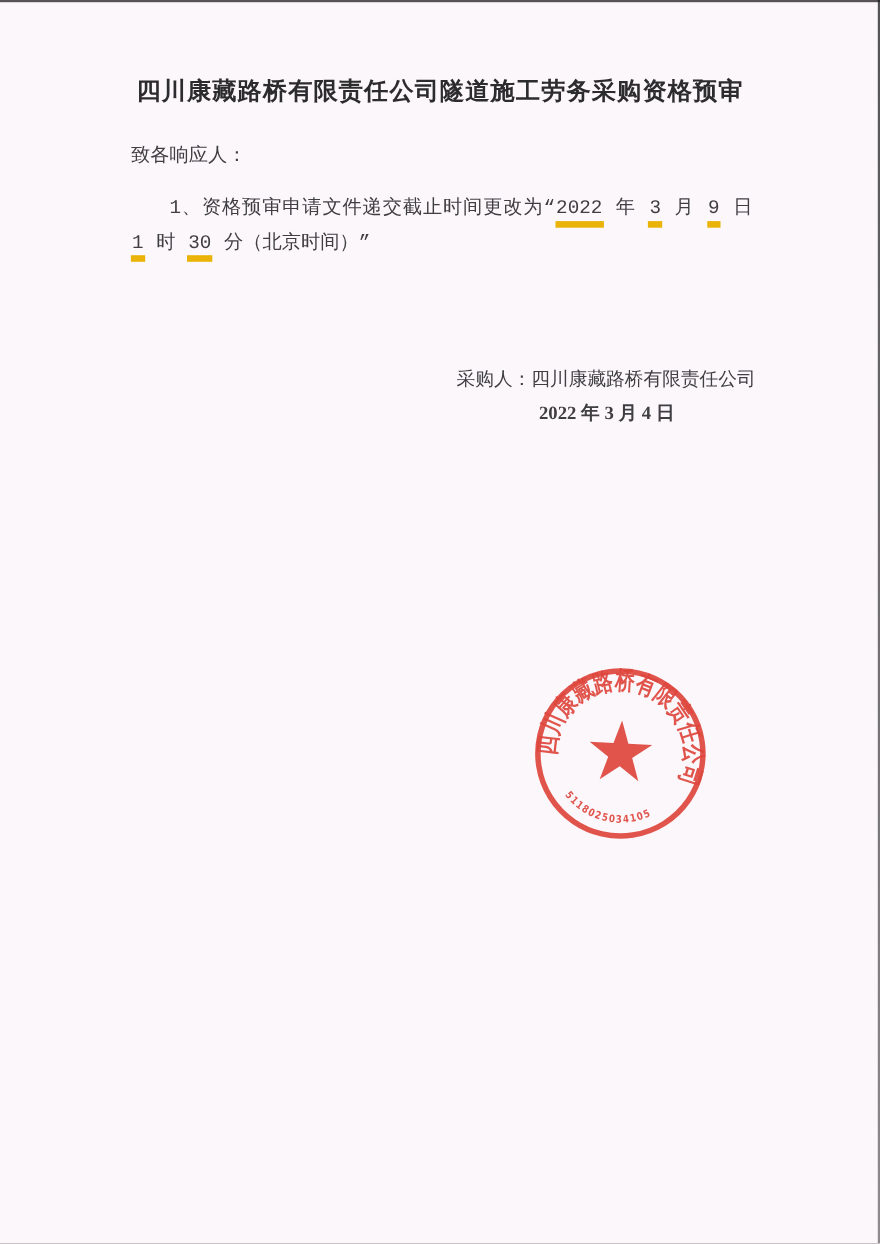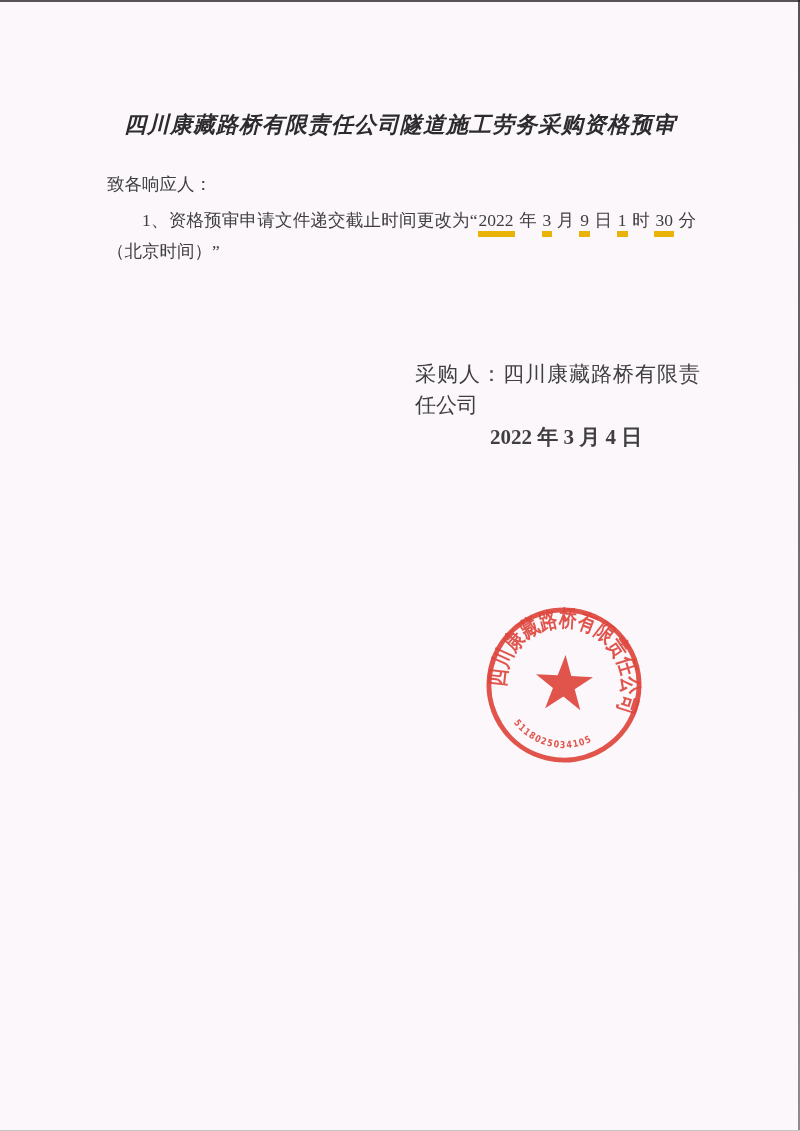--- a/index.html
+++ b/index.html
@@ -9,42 +9,42 @@
     position: relative;
     overflow: hidden;
     font-family: "Liberation Serif", "DejaVu Serif", serif;
     color: #3f3e41;
   }
   
   .edge-top    { position: absolute; top: 0; left: 0; width: 800px; height: 2px; background: #2e2a2e; opacity: .8; }
   .edge-right  { position: absolute; top: 0; right: 0; width: 2px; height: 1131px; background: linear-gradient(#1d1d1d, #6a666a); opacity: .75; }
   .edge-bottom { position: absolute; bottom: 0; left: 0; width: 800px; height: 1px; background: #c9c3c9; }
 
-  .title-block { padding-top: 104px; text-align: center; font-style: italic; }
+  .title-block { padding-top: 62px; text-align: center; }
   .title-line {
     font-size: 22px; line-height: 41px; font-weight: 700;
     color: #2c2b2e; letter-spacing: 1px;
   }
 
   .content {
     margin-top: 24px;
     padding: 0 100px 0 103px;
     font-size: 17.5px;
     line-height: 31.5px;
     text-align: justify;
     word-break: break-all;
   }
-  .content p { margin: 4px; }
+  .content p { margin: 16px; font-family: Liberation Mono, monospace; }
   .indent { text-indent: 2em; }
   .item1 { margin-top: 2px; }
   .item2 { margin-top: 3px; }
   .closing { margin-top: 31px; }
   .uval { border-bottom: 6px solid #eab308; padding: 0 1px 1px 1px; }
 
-  .signature { margin-top: 91px; font-size: 21px; position: relative; z-index: 1; }
+  .signature { margin-top: 91px; font-size: 17px; position: relative; z-index: 1; }
   .sig-purchaser { padding-left: 312px; line-height: 31.5px; }
   .sig-date { padding-left: 387px; line-height: 31.5px; font-weight: bold; }
 
   .stamp {
     position: absolute;
     left: 464px; top: 585px;
     width: 200px; height: 200px;
     mix-blend-mode: multiply;
     opacity: 0.92;
     z-index: 2;

